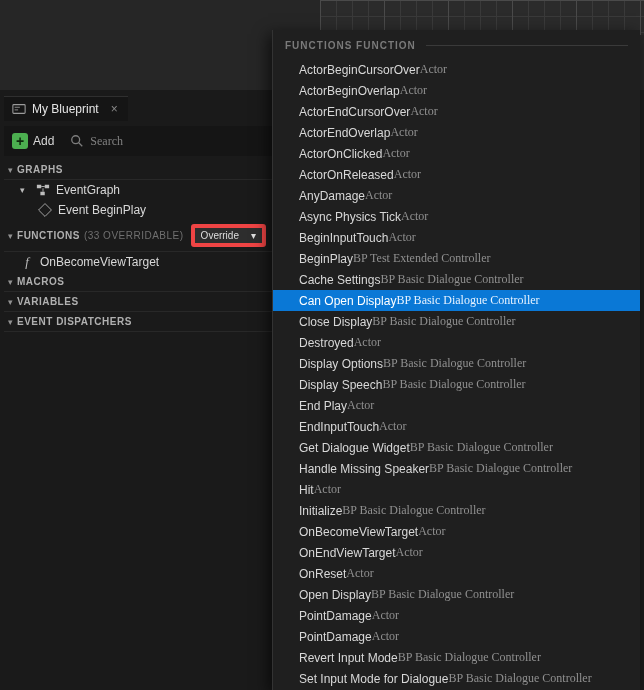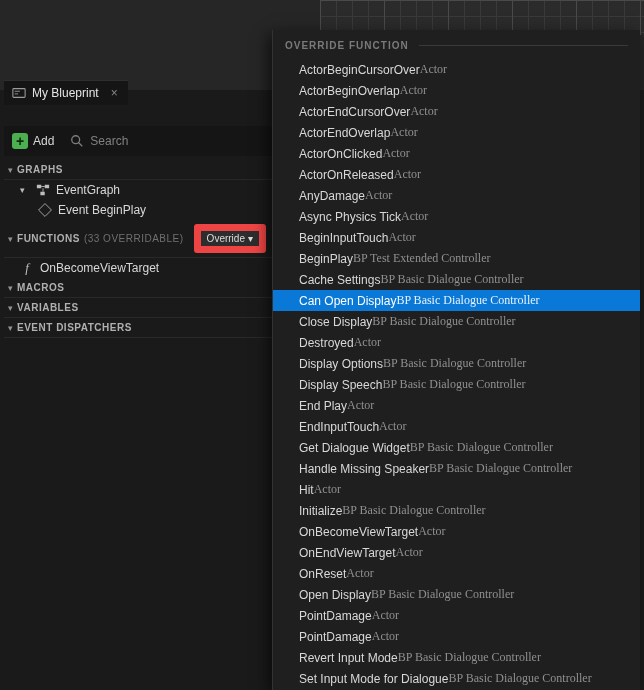--- a/index.html
+++ b/index.html
@@ -20,21 +20,21 @@
   }
   .viewport-grid::before {
     content:""; position:absolute; left:0; top:0; right:0; bottom:0;
     background-image:
       linear-gradient(to right, #4a4a4a 1px, transparent 1px),
       linear-gradient(to bottom, #4a4a4a 1px, transparent 1px);
     background-size: 64px 64px;
   }
 
   
-  .tab-bar { position: absolute; left: 4px; top: 80px; display: flex; align-items: center; }
+  .tab-bar { position: absolute; left: 4px; top: 96px; display: flex; align-items: center; }
   .tab {
     display: flex; align-items: center; gap: 6px;
     background: #151515; padding: 5px 10px 5px 8px;
     font-size: 12px; color: #e5e5e5;
     border-top: 1px solid #2f2f2f;
   }
   .tab-close { margin-left: 6px; color: #888; font-size: 12px; cursor: pointer; }
 
   
   .toolbar {
@@ -49,40 +49,40 @@
   }
   .add-plus {
     display: inline-flex; align-items:center; justify-content:center;
     width:16px; height:16px; border-radius:3px;
     background:#4caf50; color:#0d2a0d; font-weight:bold; font-size:14px; line-height:1;
   }
   .search-wrap { display:flex; align-items:center; gap:6px; flex:1; }
   .search-icon { width:14px; height:14px; opacity:.7; }
   .search-input {
     flex:1; background:transparent; border:none; outline:none;
-    color:#4d7c0f; font-size:12px;
+    color:#4d7c0f; font-size:12px;font-family:Liberation Serif, serif;
   }
   .search-input::placeholder { color:#808080; }
 
   
   .left-panel {
     position: absolute; left:4px; top:160px; width:268px; bottom:0;
     background:#1a1a1a;
   }
   .section-header {
     display:flex; align-items:center; gap:4px;
     padding:4px 6px 4px 4px; font-size:10px; letter-spacing:.5px;
     color:#b0b0b0; border-bottom:1px solid #282828;
   }
   .section-header .caret { font-size:9px; opacity:.8; }
   .section-title { font-weight:600; }
   .section-extra { color:#707070; font-weight:400; }
   .override-btn {
-    margin-left:auto; display:flex; align-items:center; gap:3px;
-    background:#2d2d2d; border:7px solid #ef4444; border-radius:3px;
+    margin-left:auto; display:flex; align-items:center; gap:12px;
+    background:#2d2d2d; border:4px solid #ef4444; border-radius:3px;
     color:#ddd; font-size:10px; padding:2px 6px; cursor:pointer;
   }
 
   .tree-row {
     display:flex; align-items:center; gap:6px;
     padding:3px 6px 3px 6px; font-size:12px; color:#d8d8d8;
   }
   .tree-row.depth1 { padding-left: 16px; }
   .tree-row.depth2 { padding-left: 34px; }
   .tree-caret { font-size:9px; opacity:.85; width:10px; display:inline-block; }
@@ -199,21 +199,21 @@
 
   <div class="section-header">
     <span class="caret">▾</span>
     <span class="section-title">EVENT DISPATCHERS</span>
   </div>
 
 </div>
 
 <div class="dropdown">
   <div class="dropdown-header">
-    <span>OVERRIDE FUNCTION</span>
+    <span>FUNCTIONS FUNCTION</span>
     <span class="line"></span>
   </div>
   <div class="dd-list" id="dd-list">
       <div class="dd-row">
         <span>ActorBeginCursorOver</span>
         <span class="src">Actor</span>
       </div>
       <div class="dd-row">
         <span>ActorBeginOverlap</span>
         <span class="src">Actor</span>

